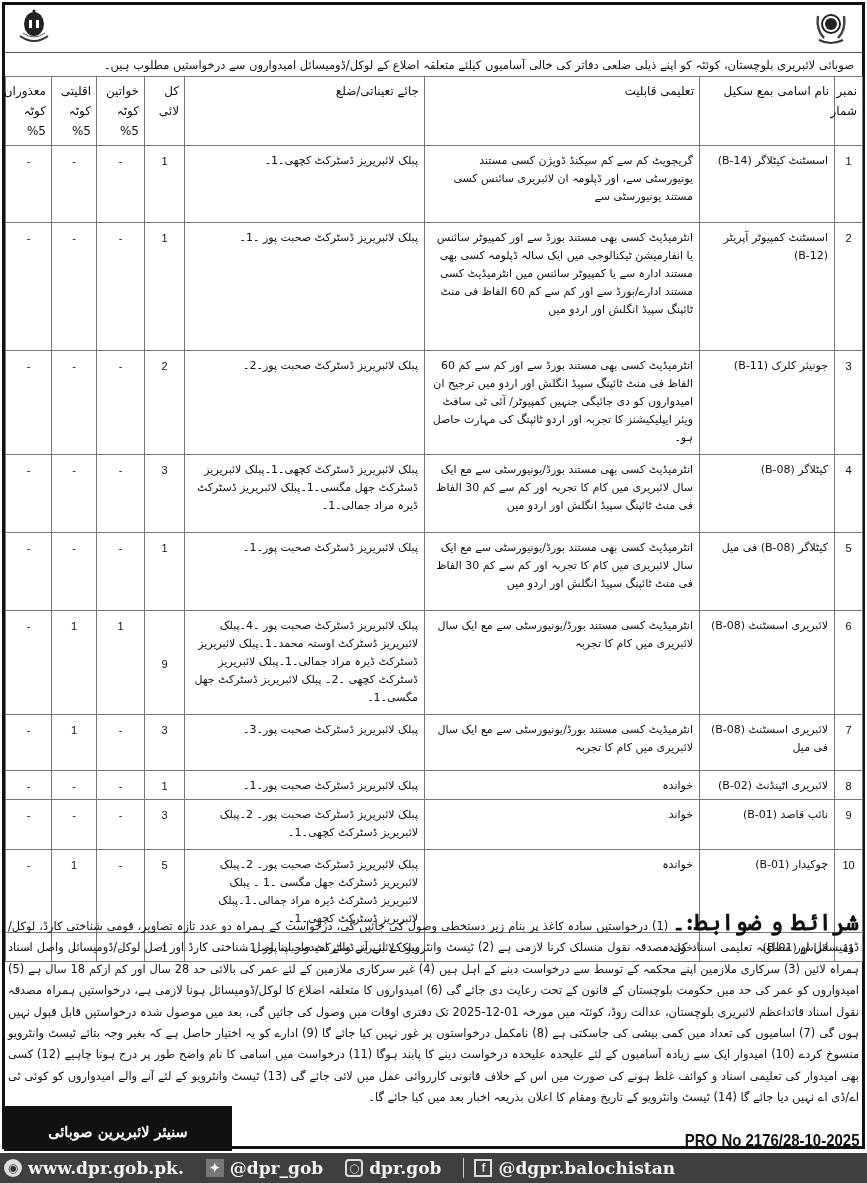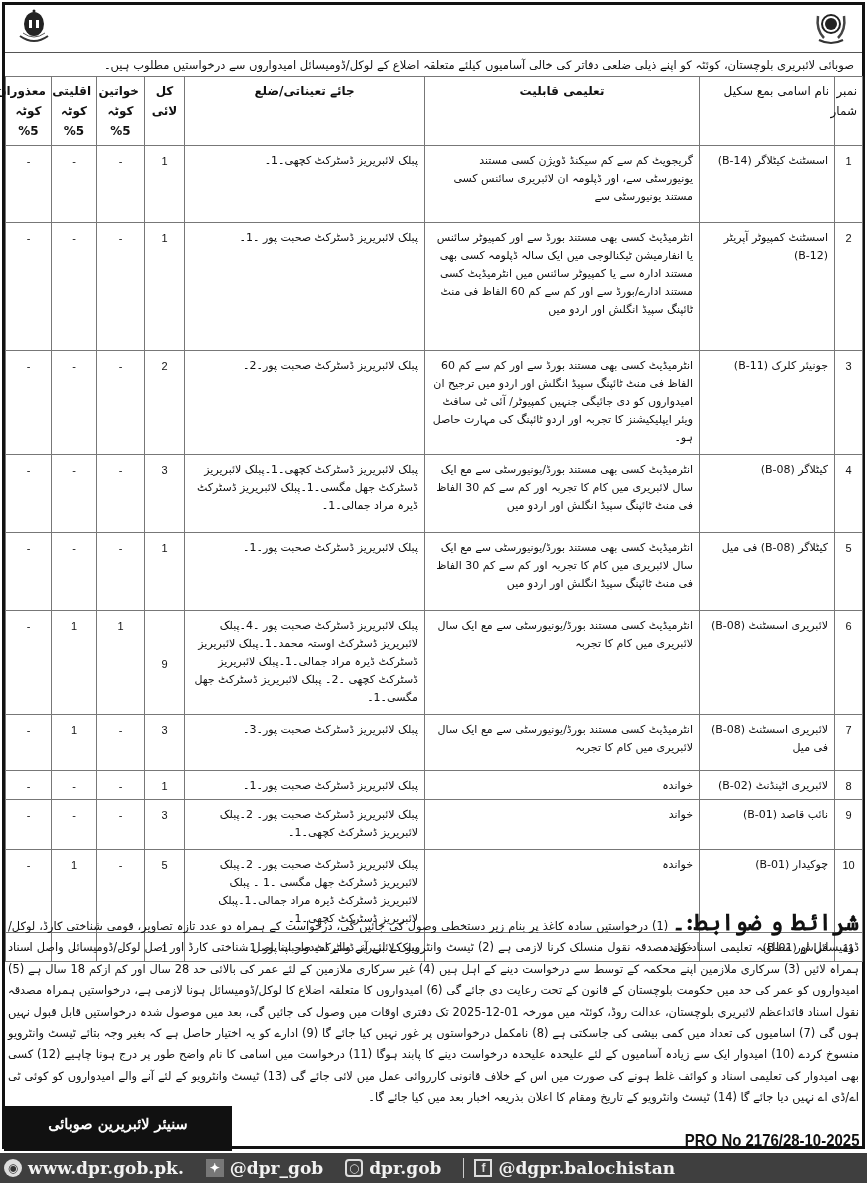--- a/index.html
+++ b/index.html
@@ -18,34 +18,34 @@
     display: flex; align-items: center; justify-content: center; direction: rtl; letter-spacing: 1px; }
   .header-line { position: absolute; left: 5px; top: 52px; width: 857px; border-top: 1px solid #555; }
 
   .intro { position: absolute; left: 5px; top: 54px; width: 857px; height: 22px; direction: rtl;
     font-size: 11.5px; padding-right: 8px; line-height: 22px; white-space: nowrap; }
 
   
   table.jobs { position: absolute; left: 5px; top: 76px; width: 857px; border-collapse: collapse; direction: rtl; table-layout: fixed; }
   table.jobs th, table.jobs td { border: 1px solid #777; vertical-align: top; font-size: 11px; line-height: 18px; }
   table.jobs th { font-weight: normal; font-size: 12px; line-height: 20px; padding: 4px 5px; text-align: right; height: 54px; }
-  table.jobs th.c { text-align: center; font-weight: bold; }
+  table.jobs th.c { text-align: right; }
   table.jobs td { padding: 6px 6px 4px 6px; }
   td.sr { text-align: center; font-size: 13px; font-family: "Liberation Sans", sans-serif; }
   td.num { text-align: center; font-size: 13px; font-family: "Liberation Sans", sans-serif; }
   td.post { font-size: 12px; }
   td.qual { text-align: right; }
   td.place { text-align: right; }
 
   
   .terms { position: absolute; left: 8px; top: 911px; width: 851px; direction: rtl; font-size: 11.4px; line-height: 21.4px; text-align: justify; }
   .terms .head { font-family: "DejaVu Serif", serif; font-weight: bold; font-size: 23px; }
 
   .sign { position: absolute; left: 4px; top: 1106px; width: 228px; height: 45px; background: #111; color: #fff;
-    direction: rtl; font-weight: bold; font-size: 14.5px; line-height: 20px; text-align: center; padding-top: 8px; font-family: "DejaVu Serif", serif; }
+    direction: rtl; font-weight: bold; font-size: 14.5px; line-height: 20px; text-align: center; padding-top: 16px; font-family: "DejaVu Serif", serif; }
   .prq { position: absolute; right: 8px; top: 1131px; font-family: "Liberation Sans", sans-serif; font-size: 17px; font-weight: bold; transform: scaleX(0.88); transform-origin: right; }
 
   .footer { position: absolute; left: 0; top: 1153px; width: 867px; height: 30px; background: #3f3f3f; color: #f2f2f2;
     font-family: "DejaVu Serif", serif; font-weight: bold; font-size: 17px; display: flex; align-items: center; padding-left: 4px; }
   .footer .item { display: flex; align-items: center; margin-right: 22px; }
   .footer .ico { display: inline-flex; align-items: center; justify-content: center; width: 18px; height: 18px; margin-right: 6px; font-size: 12px; }
   .ico.globe { border-radius: 50%; background: #ddd; color: #333; }
   .ico.tw { background: #777; color: #fff; }
   .ico.ig { border: 2px solid #ddd; border-radius: 4px; color: #ddd; }
   .ico.fb { border: 2px solid #ddd; color: #ddd; font-family: "Liberation Sans", sans-serif; }

